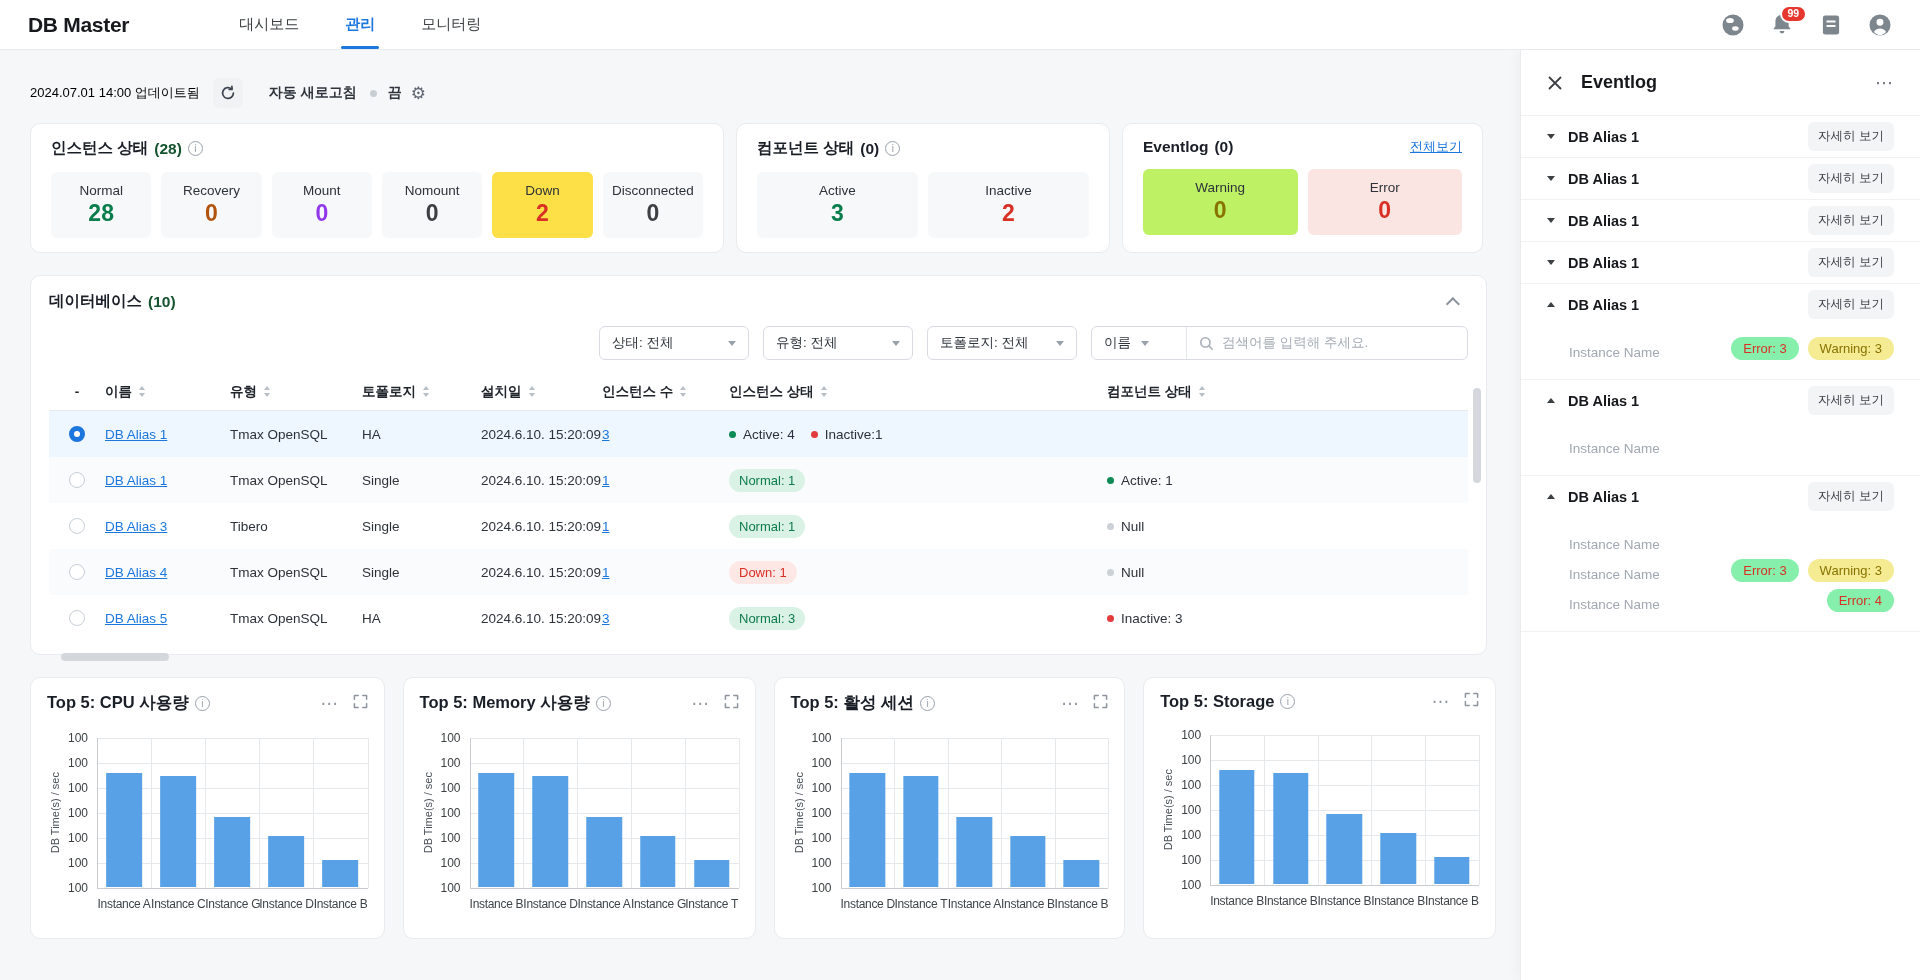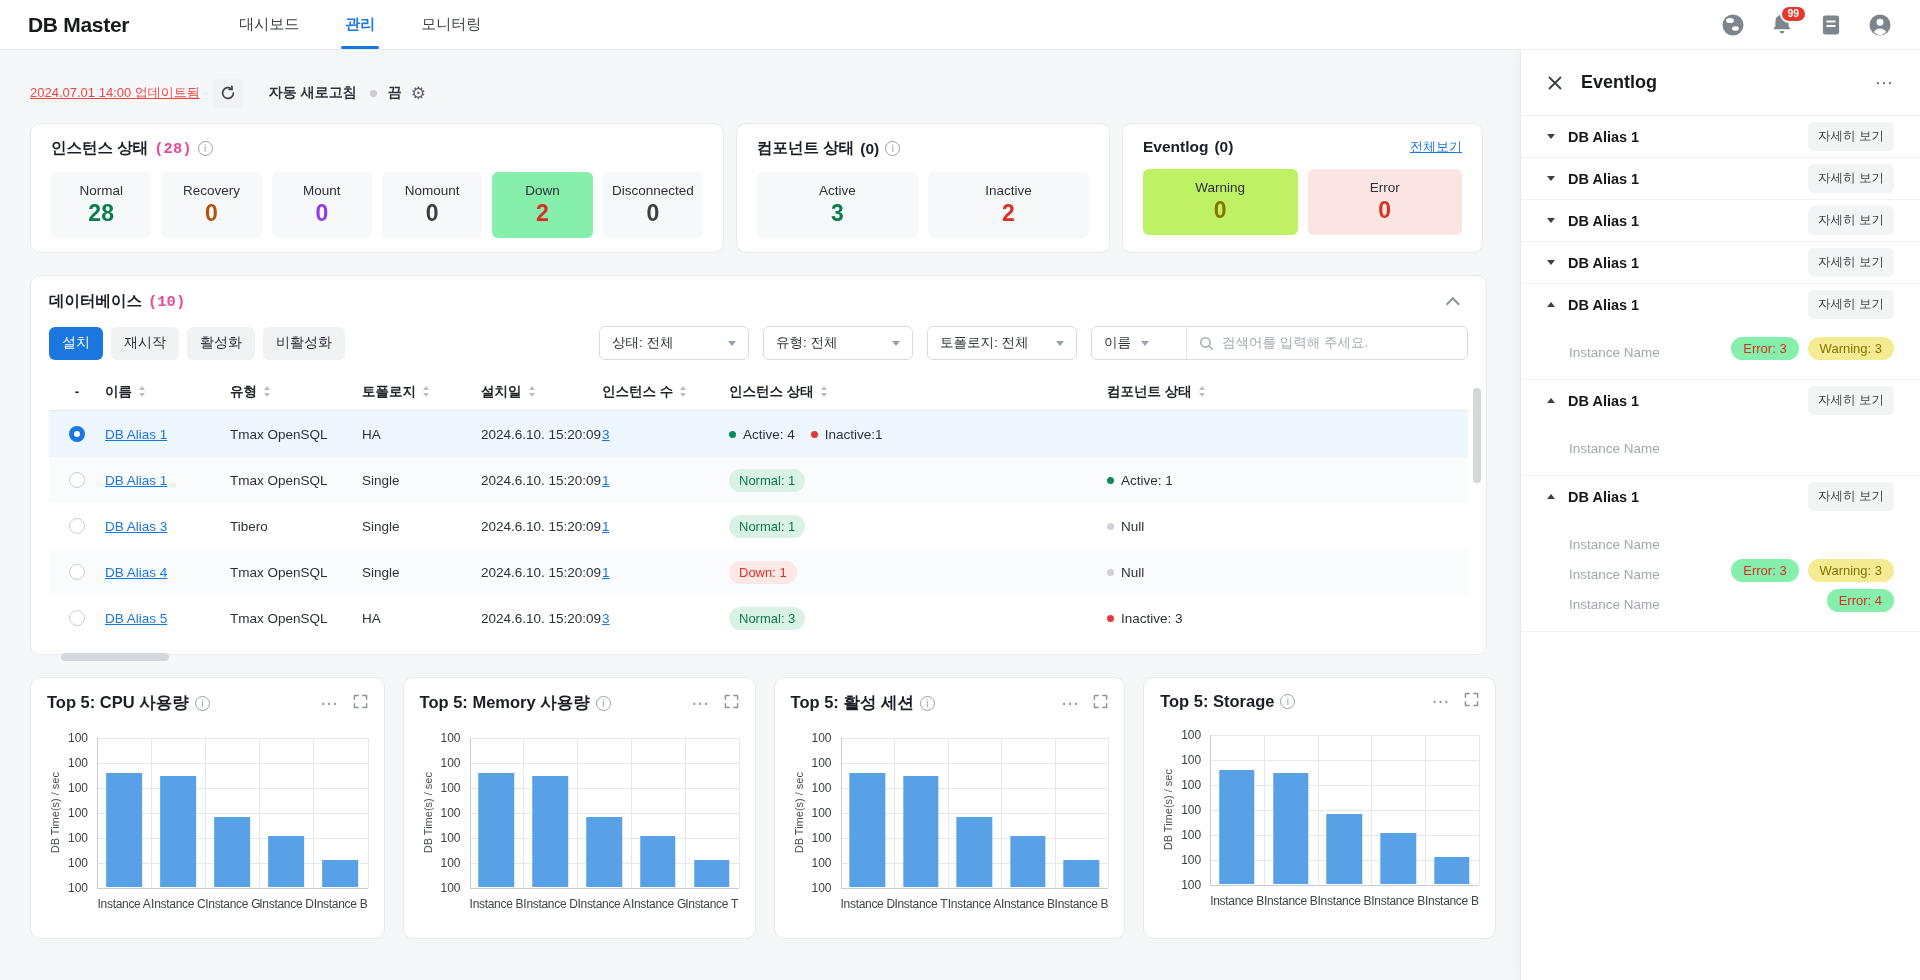--- a/index.html
+++ b/index.html
@@ -17,35 +17,35 @@
   .nav-icons { margin-left:auto; display:flex; align-items:center; gap:25px; }
   .nav-ic { position:relative; width:24px; height:24px; cursor:pointer; }
   .nav-ic svg { width:24px; height:24px; display:block; }
   .nbadge { position:absolute; top:-8px; left:10px; background:#e5372e; color:#fff; font-size:10.5px;
     font-weight:700; padding:1.5px 5.5px; border-radius:9px; border:2px solid #fff; line-height:1.1; }
 
   
   .main { position:absolute; top:50px; left:0; width:1520px; bottom:0; padding:0 33px 0 30px; overflow:hidden; }
 
   .toolbar { display:flex; align-items:center; margin-top:27px; height:32px; }
-  .updated { font-size:13px; color:#ef4444;text-decoration:underline; }
+  .updated { font-size:13px; color:#000000; }
   .refresh-btn { width:30px; height:30px; background:#f0f2f4; border:none; border-radius:6px; margin-left:13px;
     display:flex; align-items:center; justify-content:center; cursor:pointer; }
   .auto-label { font-size:14px; color:#2f343c; margin-left:26px; font-weight:600; }
   .toggle-dot { width:7px; height:7px; border-radius:50%; background:#c9ced5; margin:0 11px 0 13px; }
   .off-label { font-size:14px; color:#2f343c; font-weight:600; margin-right:9px; }
   .gear { font-size:17px; color:#5f6570; cursor:pointer; line-height:1; }
 
   
   .cards-row { display:flex; gap:12px; margin-top:14px; }
   .card { background:#fff; border:1px solid #e8eaed; border-radius:10px; padding:14px 20px 10px; height:130px; }
   .card-1 { width:694px; } .card-2 { width:374px; } .card-3 { width:361px; }
   .card-title-row { display:flex; align-items:center; gap:6px; }
   .card-title { font-size:15.5px; font-weight:700; color:#1a1e26; }
-  .cnt-blue { color:#ec4899;font-family:Liberation Mono, monospace; } .cnt-dark { color:#1a1e26; }
+  .cnt-blue { color:#14532d; } .cnt-dark { color:#1a1e26; }
   .info-i { width:15px; height:15px; border:1px solid #9aa1ab; border-radius:50%; color:#9aa1ab;
     font-size:10px; display:inline-flex; align-items:center; justify-content:center; font-style:normal; }
   .see-all { margin-left:auto; font-size:13px; color:#1b76de; text-decoration:underline; cursor:pointer; }
   .tiles { display:flex; gap:10px; margin-top:13px; }
   .tile { flex:1; height:66px; border-radius:6px; background:#f7f8f9; display:flex; flex-direction:column;
     align-items:center; justify-content:center; gap:2px; }
   .tile-label { font-size:13.5px; color:#2d323a; }
   .tile-value { font-size:23px; font-weight:700; }
 
   
@@ -213,21 +213,21 @@
             <div class="tile-value" style="color: rgb(178, 84, 13);">0</div>
           </div>
           <div class="tile" style="background: rgb(247, 248, 249);">
             <div class="tile-label">Mount</div>
             <div class="tile-value" style="color: rgb(145, 57, 234);">0</div>
           </div>
           <div class="tile" style="background: rgb(247, 248, 249);">
             <div class="tile-label">Nomount</div>
             <div class="tile-value" style="color: rgb(60, 64, 67);">0</div>
           </div>
-          <div class="tile" style="background: #86efac;">
+          <div class="tile" style="background: #fde047;">
             <div class="tile-label">Down</div>
             <div class="tile-value" style="color: rgb(217, 48, 37);">2</div>
           </div>
           <div class="tile" style="background: rgb(247, 248, 249);">
             <div class="tile-label">Disconnected</div>
             <div class="tile-value" style="color: rgb(60, 64, 67);">0</div>
           </div>
         </div>
     </div>
     <div class="card card-2">
@@ -266,26 +266,20 @@
     </div>
   </div>
 
   <div class="db-card">
     <div class="db-title-row">
       <span class="card-title">데이터베이스</span>
       <span class="card-title cnt-blue">(10)</span>
       <span class="chev-up"></span>
     </div>
     <div class="actions-row">
-      <span id="db-actions" style="display:flex;gap:8px;">
-          <button class="btn primary">설치</button>
-          <button class="btn">재시작</button>
-          <button class="btn">활성화</button>
-          <button class="btn">비활성화</button>
-        </span>
       <div class="filters">
         <span id="db-selects" style="display:flex;gap:14px;">
             <div class="select" style="width: 150px;">
               <span class="lbl">상태: 전체</span>
               <span class="caret-d"></span>
             </div>
             <div class="select" style="width: 150px;">
               <span class="lbl">유형: 전체</span>
               <span class="caret-d"></span>
             </div>

